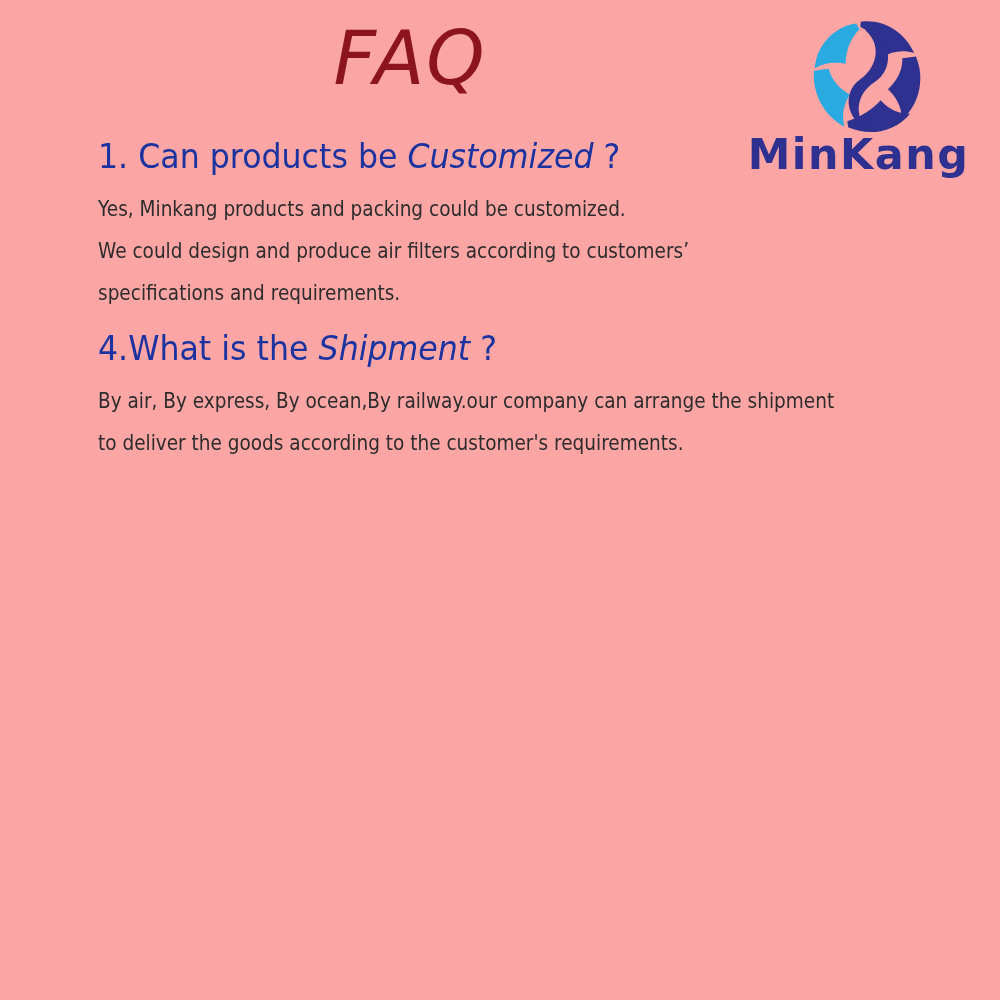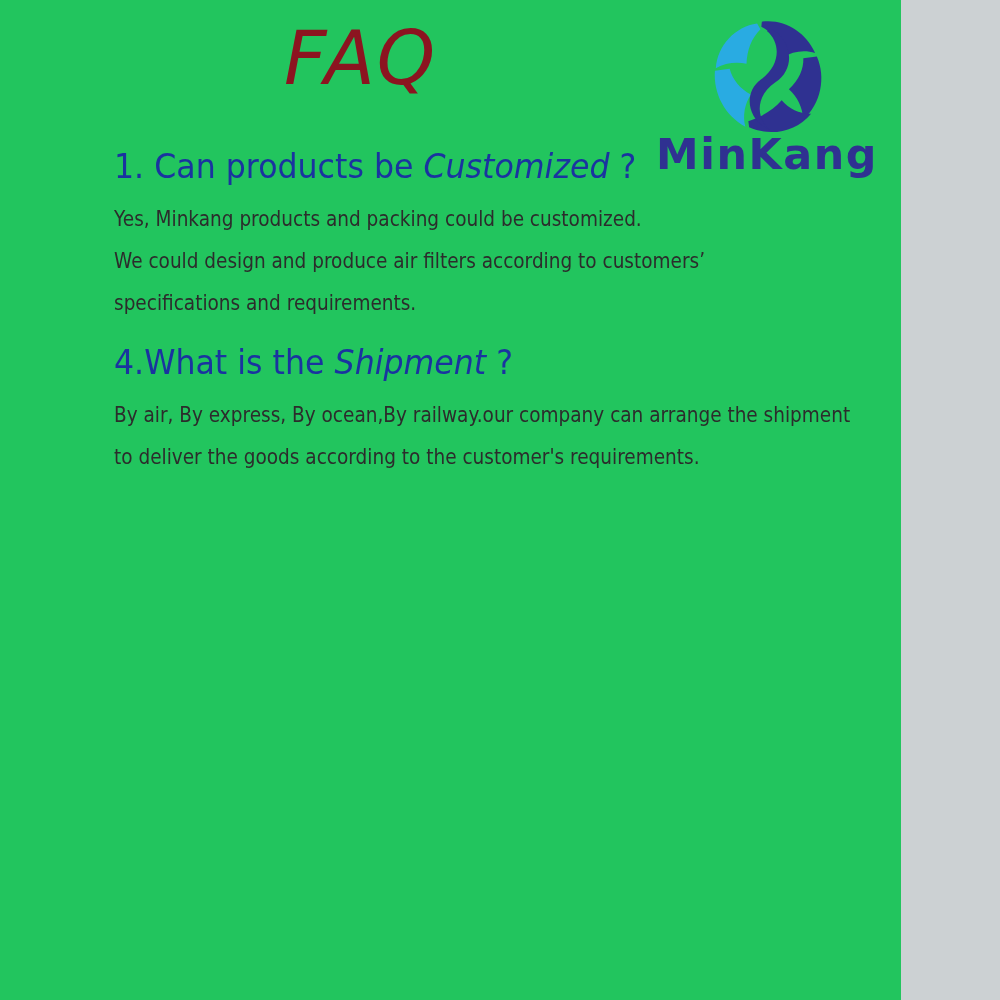--- a/index.html
+++ b/index.html
@@ -9,23 +9,23 @@
   }
   body {
     width: 1000px;
     height: 1000px;
     background: #ccd1d3;
     font-family: "Liberation Sans", sans-serif;
     overflow: hidden;
   }
   .page {
     position: relative;
-    width: 901px;
+    width: 1000px;
     height: 1000px;
-    background: #22c55e;
+    background: #fca5a5;
   }
 
   
   .header {
     position: relative;
     height: 122px;
   }
   .faq-title {
     position: absolute;
     left: 0;
@@ -41,21 +41,20 @@
     color: #8c1420;
     padding-right: 180px;
   }
 
   
   .logo-block {
     position: absolute;
     right: 18px;
     top: 14px;
     width: 232px;
-    text-align: center;
   }
   .logo-mark {
     display: block;
     margin: 0 auto;
     width: 124px;
     height: 124px;
   }
   .logo-word {
     display: block;
     margin-top: -6px;
@@ -69,21 +68,21 @@
   }
 
   
   .content {
     position: absolute;
     left: 98px;
     top: 128px;
     width: 880px;
   }
   .qa-block {
-    margin: 16px;
+    margin: 0;
   }
   .question {
     font-family: "DejaVu Sans", sans-serif;
     font-size: 34px;
     line-height: 44px;
     color: #1a33a0;
     font-weight: 400;
     white-space: nowrap;
     margin: 0;
     padding: 0;

